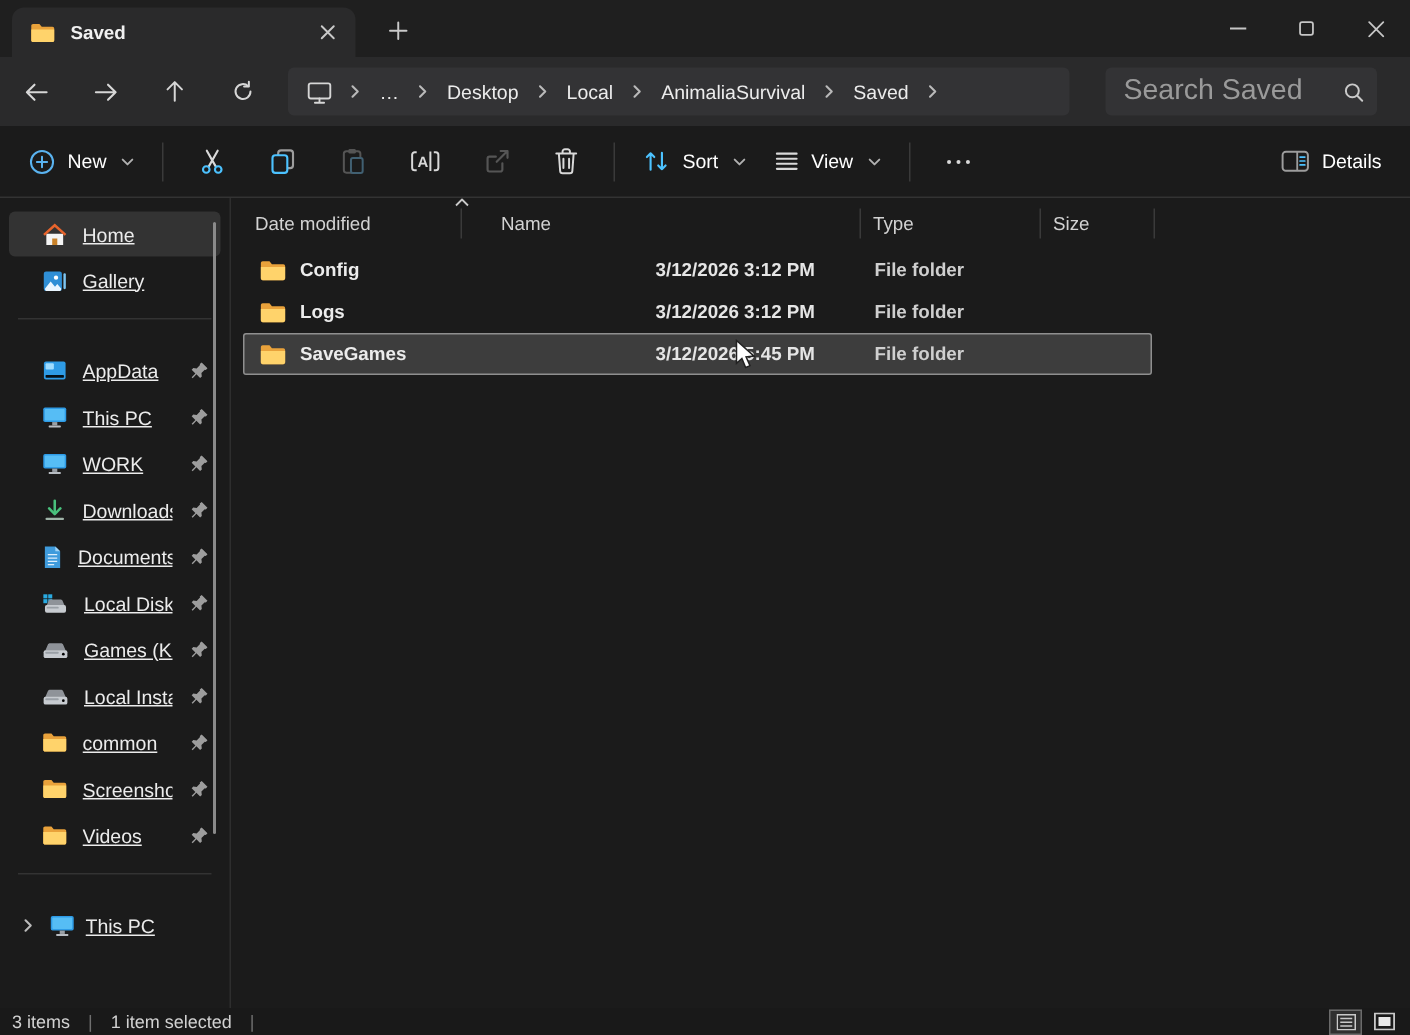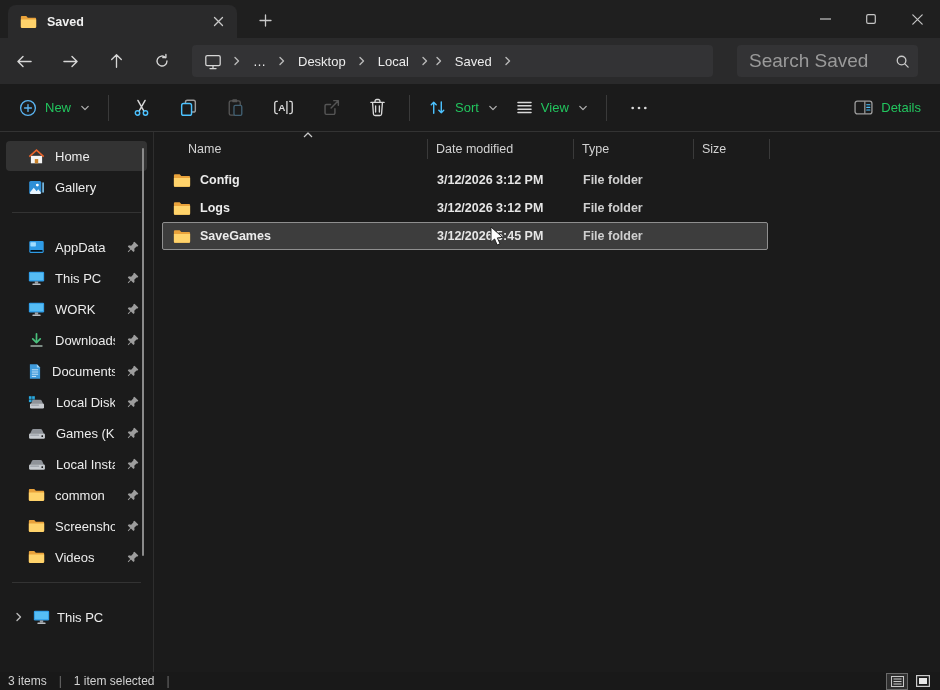--- a/index.html
+++ b/index.html
@@ -48,40 +48,40 @@
     color:#e8e8e8; font-family:"Liberation Sans",sans-serif; font-size:19px;
   }
   .search-field input::placeholder { color:#9a9a9a; opacity:1; }
   
   .toolbar {
     height:48px; background:#1b1b1b; border-bottom:1px solid #333333;
     display:flex; align-items:center; padding:0 10px;
   }
   .tb-btn {
     display:flex; align-items:center; gap:8px; padding:7px 9px; border-radius:4px;
-    color:#22c55e; font-size:13px; white-space:nowrap;
+    color:#ffffff; font-size:13px; white-space:nowrap;
   }
   .tb-icon-btn { padding:7px 14px; }
   .tb-sep { width:1px; height:26px; background:#3a3a3a; margin:0 9px; }
   .dim { opacity:.45; }
   .chev-dn { display:flex; align-items:center; margin-left:1px; }
   .tb-spacer { flex:1; }
   
   .body { display:flex; height:540px; }
   .sidebar {
     width:154px; flex:none; border-right:1px solid #2e2e2e; padding-top:8px;
     position:relative; overflow:hidden;
   }
   .side-scrollbar { position:absolute; right:9px; top:16px; width:2px; height:408px; background:#8a8a8a; border-radius:2px; }
   .side-item {
     height:30px; margin:1px 6px; border-radius:4px;
     display:flex; align-items:center; gap:10px; padding:0 8px 0 22px; font-size:13px; color:#ececec;
   }
   .side-item.active { background:#333333; }
-  .side-item .lbl { white-space:nowrap; overflow:hidden; flex:1; }
+  .side-item .lbl { white-space:nowrap; overflow:hidden; flex:1;text-decoration:underline; }
   .side-item .pin { flex:none; margin-left:2px; }
   .side-sep { height:1px; background:#333333; margin:10px 12px; }
   .gap-lg { margin-top:19px; }
   .tree-item { padding-left:6px; gap:7px; }
   .tree-chev { display:flex; align-items:center; width:14px; justify-content:center; }
   
   .main { flex:1; position:relative; padding:4px 0 0 0; }
   .cols { display:flex; height:26px; align-items:center; margin-left:8px; position:relative; color:#d2d2d2; font-size:12.5px; }
   .col { height:20px; display:flex; align-items:center; border-right:1px solid #3a3a3a; padding-left:8px; }
   .col-name { width:266px; padding-left:26px; }
@@ -343,20 +343,21 @@
           <svg class="ic" width="10" height="10">
             <use href="#i-chev-r"></use>
           </svg>
         </span>
       <span class="crumb-seg">Local</span>
       <span class="crumb-chev">
           <svg class="ic" width="10" height="10">
             <use href="#i-chev-r"></use>
           </svg>
         </span>
+      <span class="crumb-seg">AnimaliaSurvival</span>
       <span class="crumb-chev">
           <svg class="ic" width="10" height="10">
             <use href="#i-chev-r"></use>
           </svg>
         </span>
       <span class="crumb-seg">Saved</span>
       <span class="crumb-chev">
           <svg class="ic" width="10" height="10">
             <use href="#i-chev-r"></use>
           </svg>
@@ -582,22 +583,22 @@
       <div class="side-scrollbar"></div>
     </div>
 
     <div class="main">
       <div class="cols">
         <span class="sort-asc">
             <svg class="ic" width="10" height="6">
               <use href="#i-chev-up-sm"></use>
             </svg>
           </span>
+        <div class="col col-date">Date modified</div>
         <div class="col col-name">Name</div>
-        <div class="col col-date">Date modified</div>
         <div class="col col-type">Type</div>
         <div class="col col-size">Size</div>
       </div>
       <div class="rows">
         <div class="frow">
           <div class="cell c-name">
             <svg class="ic" width="18" height="15">
                 <use href="#i-folder"></use>
               </svg>
             <span>Config</span>

